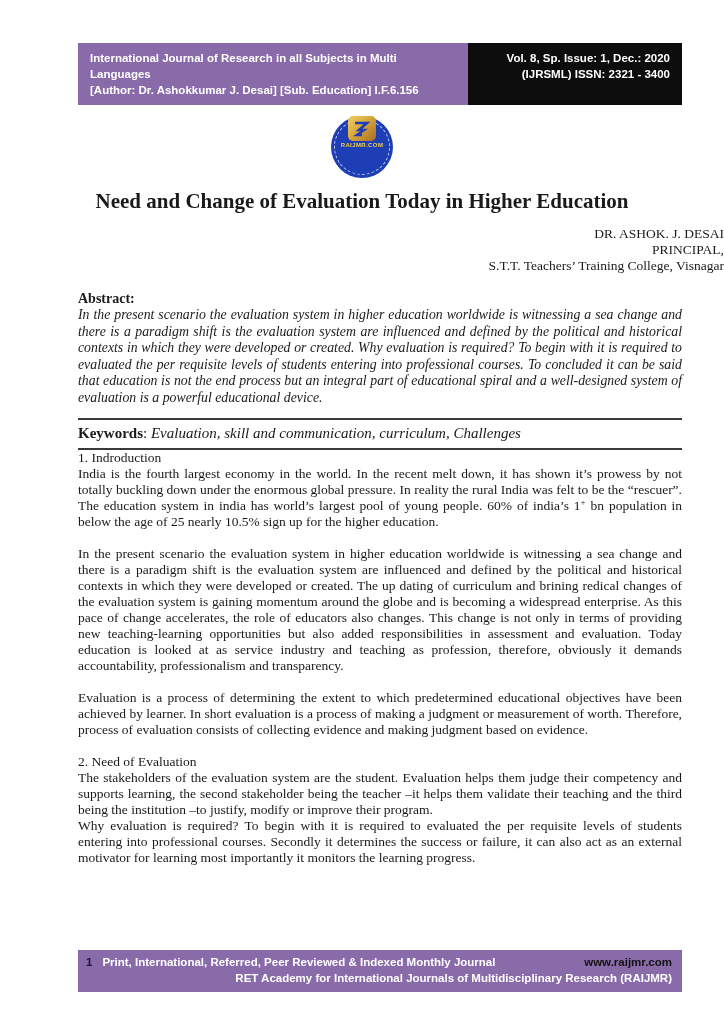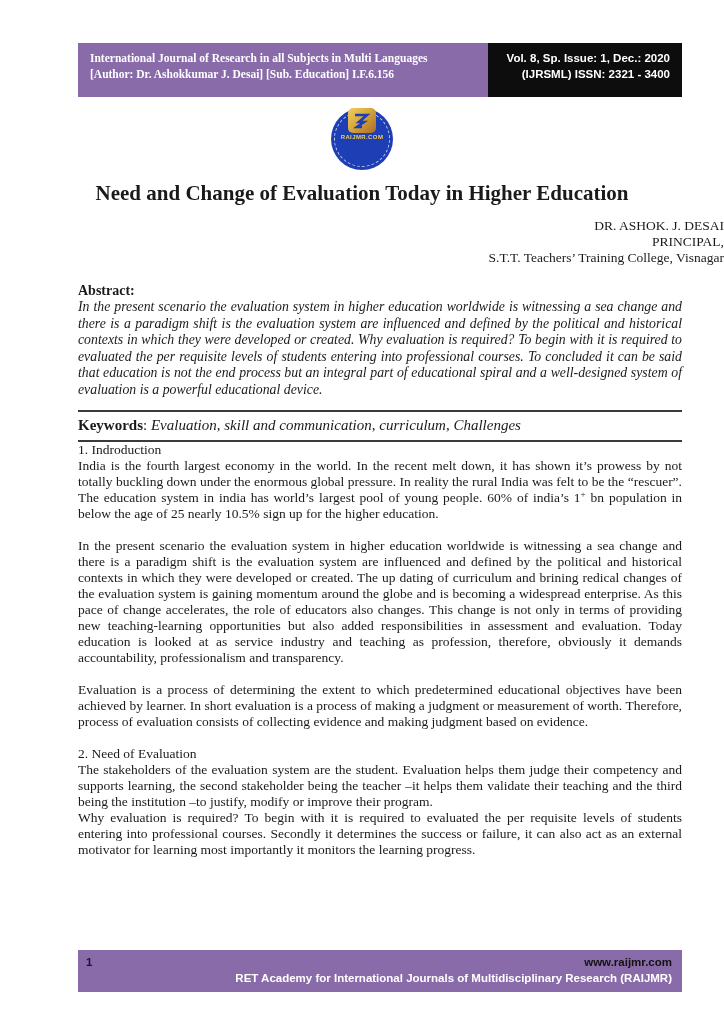--- a/index.html
+++ b/index.html
@@ -21,25 +21,24 @@
     display: flex;
     font-family: "Liberation Sans", sans-serif;
     font-weight: bold;
     font-size: 11.5px;
     line-height: 16px;
   }
   .topbar-left {
     flex: 1;
     background: #8a6baa;
     color: #ffffff;
-    padding: 7px 10px 15px 12px;
-    font-family: Liberation Serif, serif;
+    padding: 7px 10px 7px 12px;
   }
   .topbar-right {
-    width: 194px;
+    width: 214px;
     background: #0d0d0d;
     color: #ffffff;
     text-align: right;
     padding: 7px 12px 7px 6px;
   }
   
   .logo {
     width: 62px; height: 62px;
     margin: 5px auto 0;
     border-radius: 50%;
@@ -182,18 +181,19 @@
 
     <h3 class="section-heading">2. Need of Evaluation</h3>
     <p class="para tight">The stakeholders of the evaluation system are the student. Evaluation helps them judge their competency and supports learning, the second stakeholder being the teacher –it helps them validate their teaching and the third being the institution –to justify, modify or improve their program.</p>
     <p class="para">Why evaluation is required? To begin with it is required to evaluated the per requisite levels of students entering into professional courses.  Secondly it determines the success or failure, it can also act as an external motivator for learning most importantly it monitors the learning progress.</p>
 
   </div>
 
   <footer class="bottombar">
     <div class="bottombar-line1">
       <span class="footer-pagenum">1</span>
+      <span>Print, International, Referred, Peer Reviewed &amp; Indexed Monthly Journal</span>
       <span class="footer-site">www.raijmr.com</span>
     </div>
     <div class="bottombar-line2">RET Academy for International Journals of Multidisciplinary Research (RAIJMR)</div>
   </footer>
 
 </div>
 
 </body></html>

